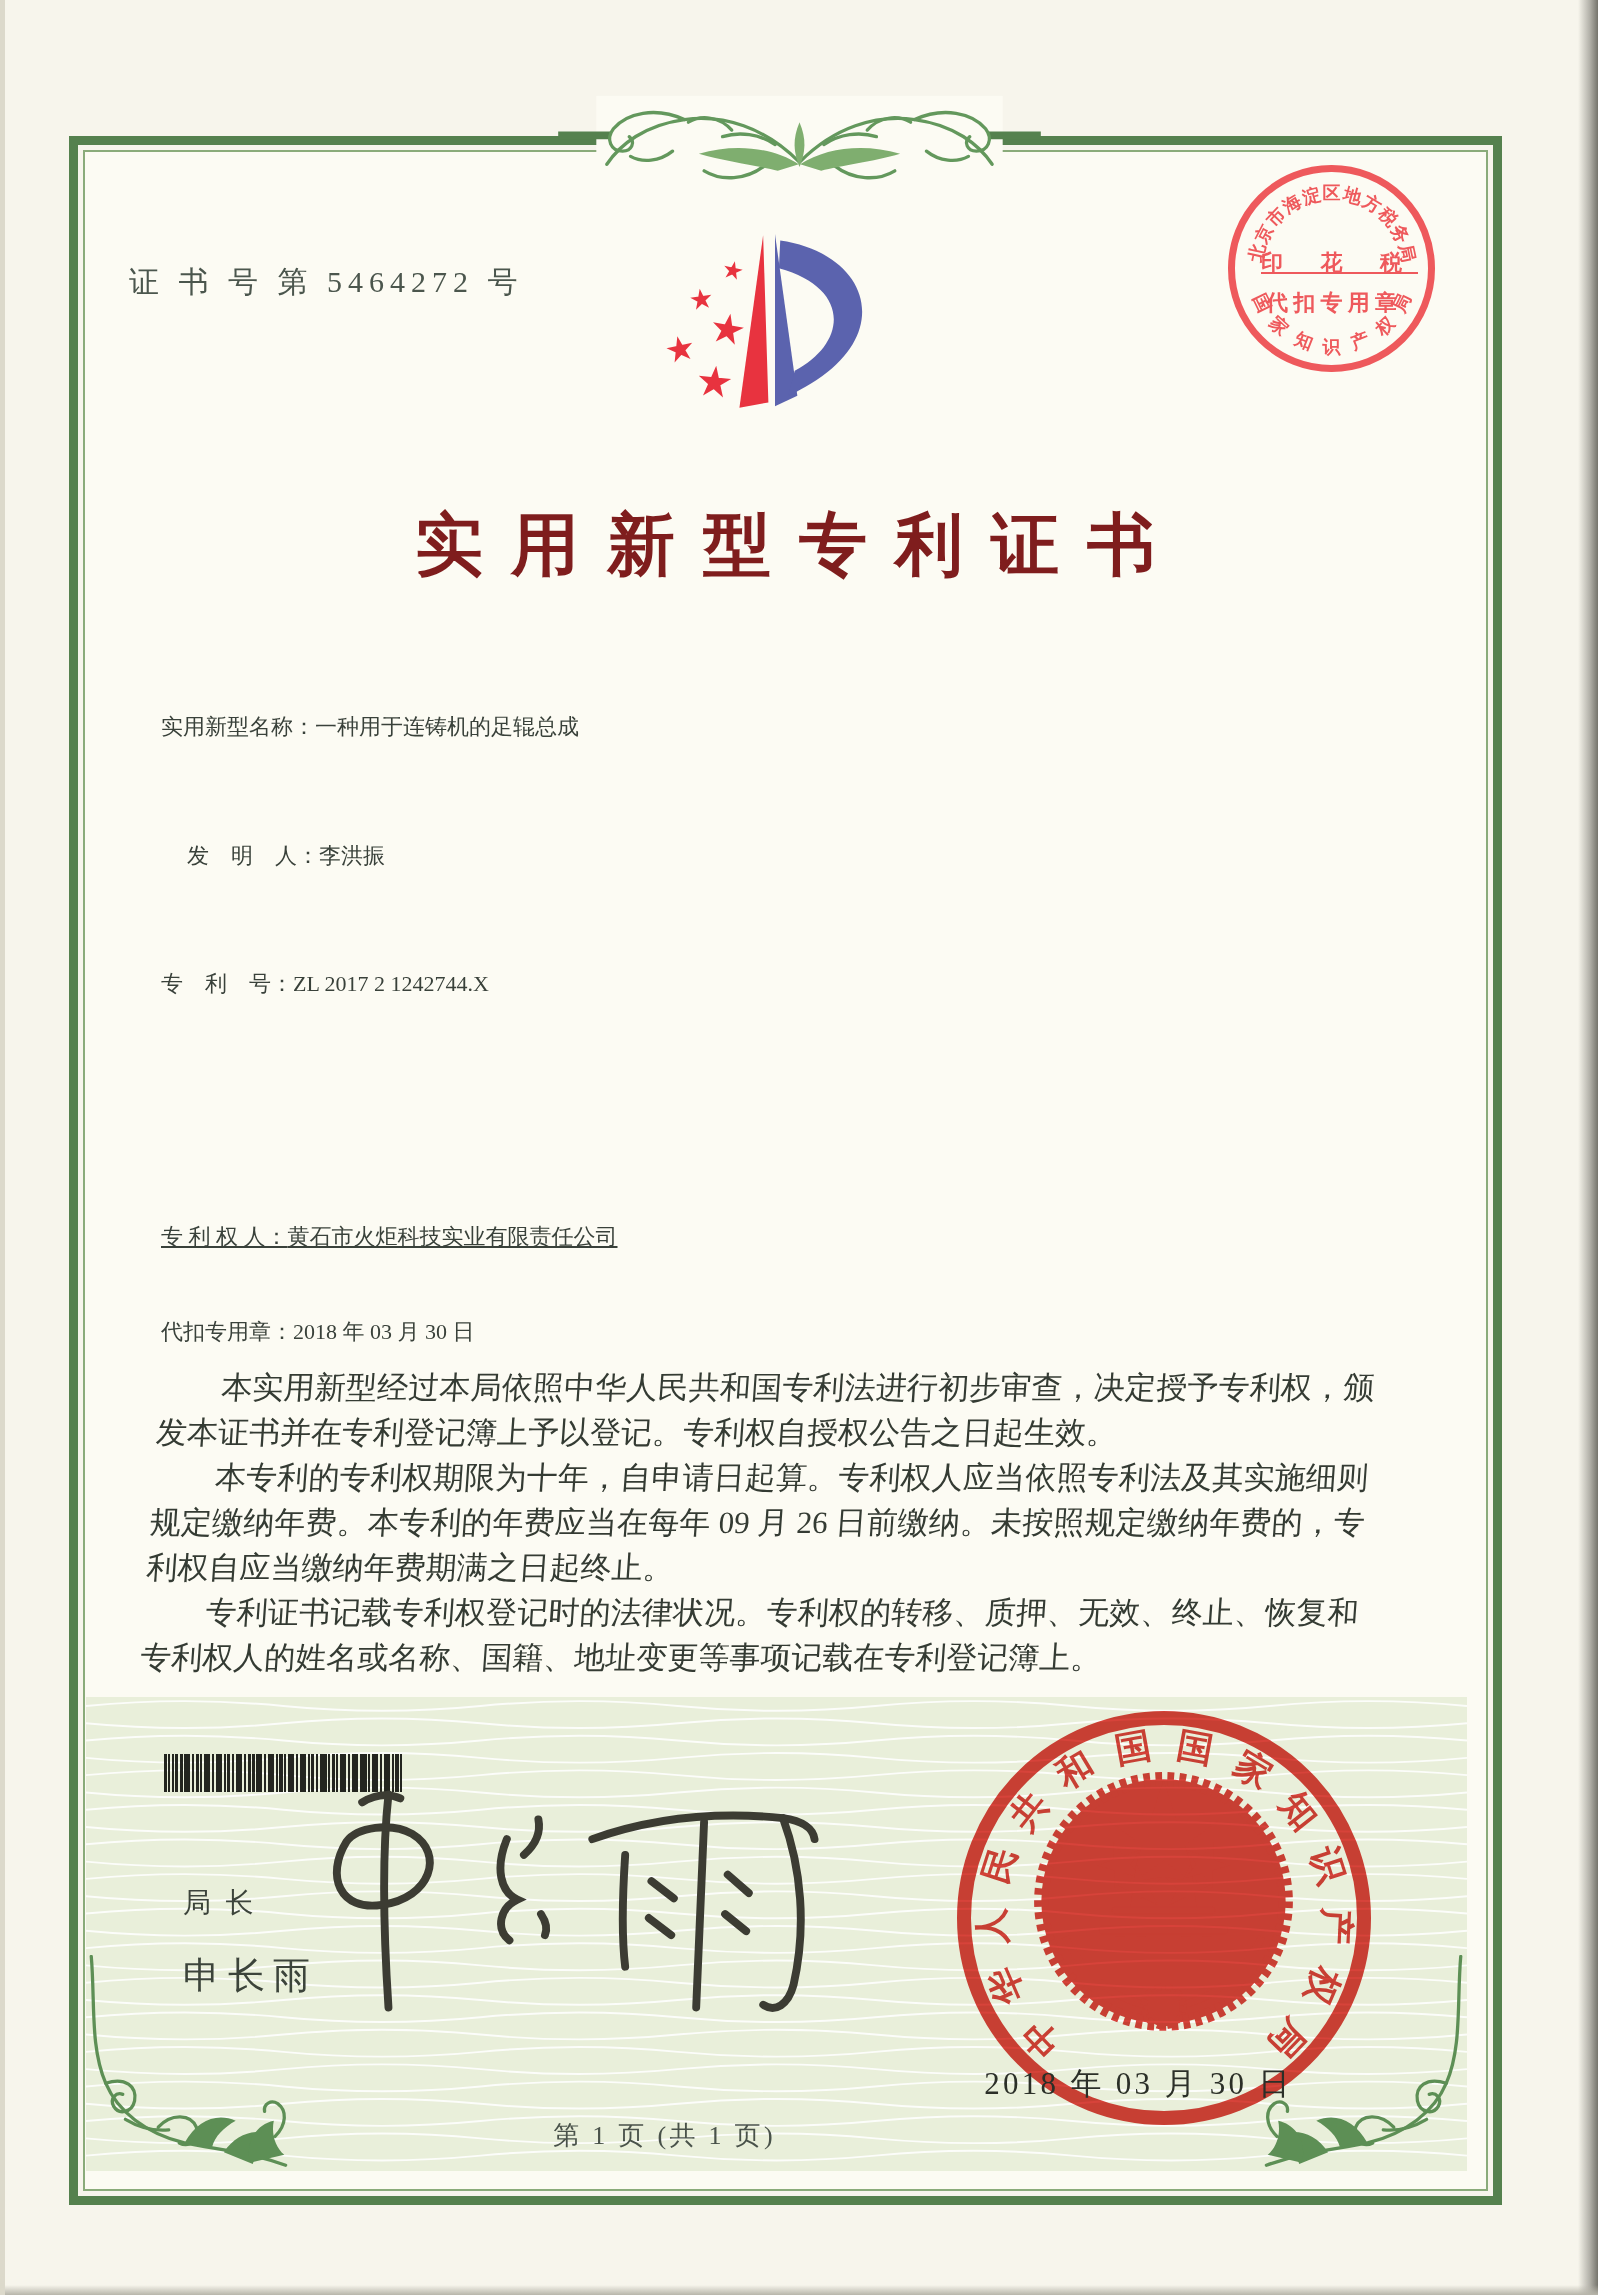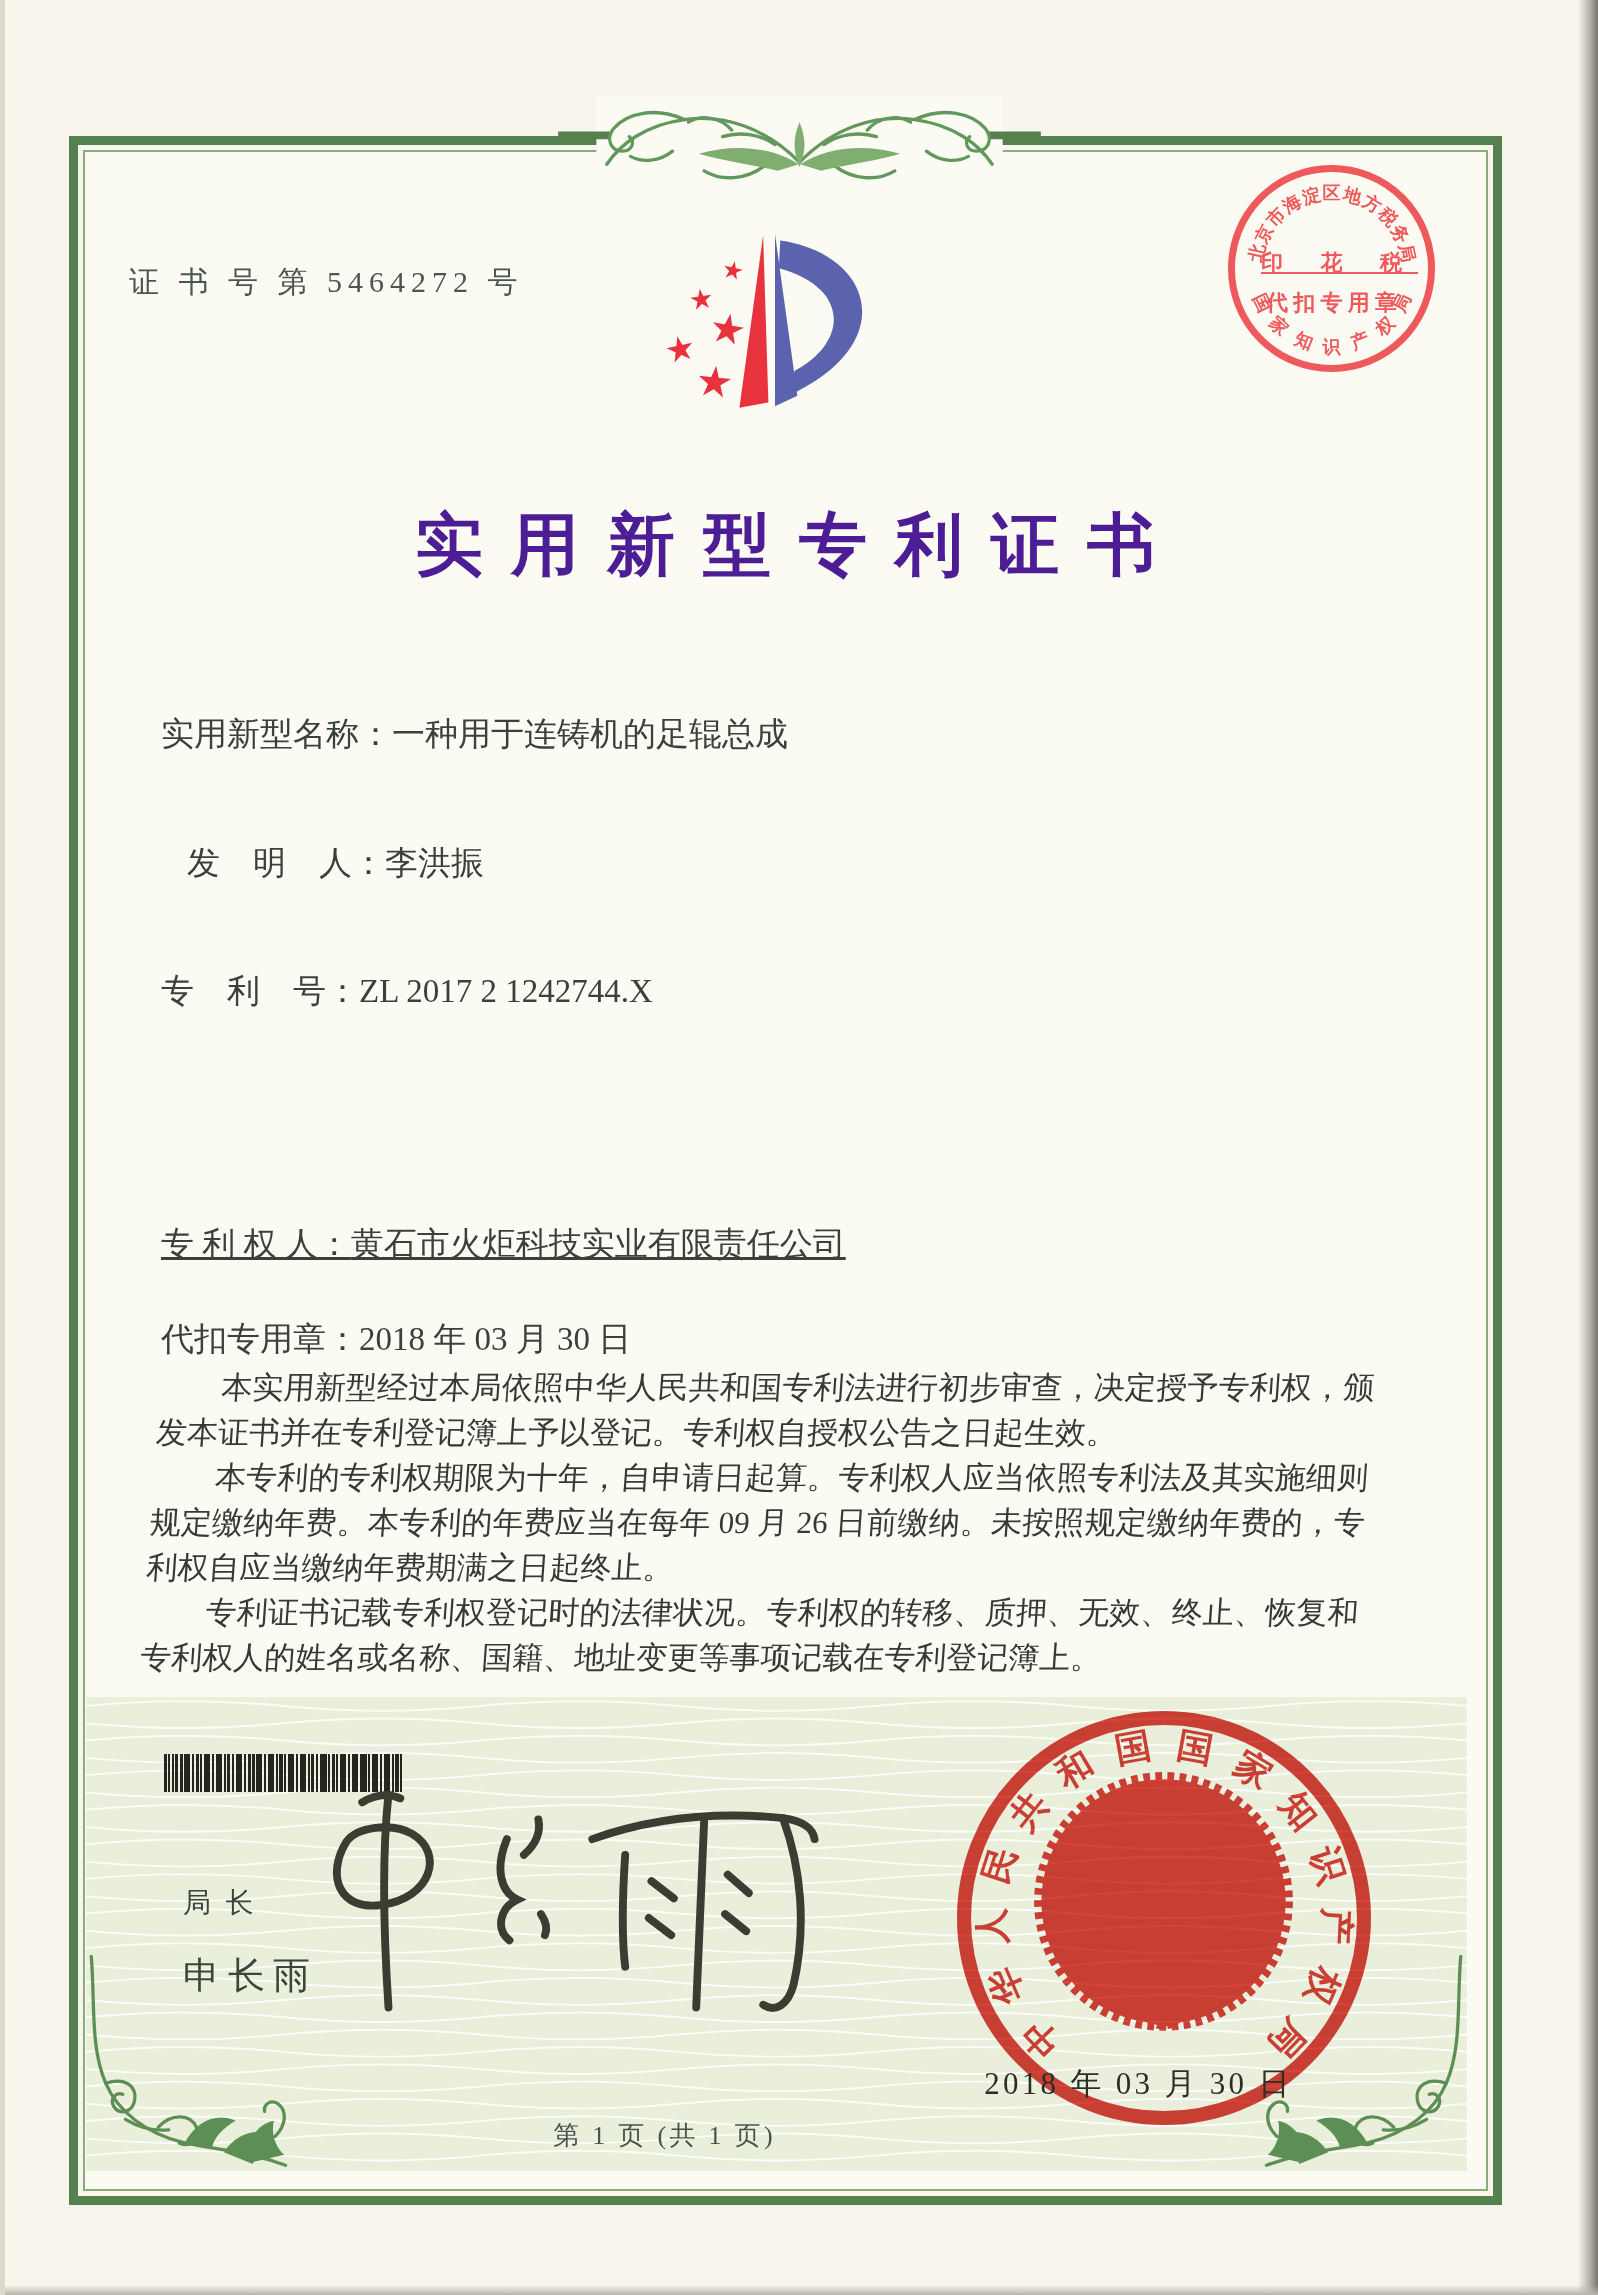--- a/index.html
+++ b/index.html
@@ -27,23 +27,23 @@
   
   .ornament{position:absolute;z-index:3;}
   .orn-top{left:558px;top:88px;width:483px;height:96px;z-index:4;}
   .orn-bl{left:86px;top:1955px;width:218px;height:217px;}
   .orn-br{left:1248px;top:1955px;width:218px;height:217px;transform:scaleX(-1);}
   
   .cert-no{position:absolute;left:129px;top:262px;font-size:30px;letter-spacing:6px;
     color:#4b564d;z-index:5;}
   .logo{position:absolute;left:659px;top:230px;width:253px;height:229px;z-index:5;}
   .title{position:absolute;left:0;top:500px;width:1598px;text-align:center;
-    font-size:68px;font-weight:700;letter-spacing:28px;color:#4c1d95;z-index:5;}
-  
-  .field{position:absolute;left:161px;font-size:33px;color:#39413a;z-index:5;white-space:nowrap;}
+    font-size:68px;font-weight:700;letter-spacing:28px;color:#7f1d1d;z-index:5;}
+  
+  .field{position:absolute;left:161px;font-size:22px;color:#39413a;z-index:5;white-space:nowrap;}
   .f1{top:712px;} .f2{top:841px;margin-left:26px;} .f3{top:969px;}
   .f4{top:1096px;} .f5{top:1222px;text-decoration:underline;} .f6{top:1317px;}
   
   .body-text{position:absolute;left:161px;top:1365px;width:1215px;z-index:5;
     font-size:31px;line-height:45px;color:#343b33;text-align:justify;
     transform:skewX(-4deg);transform-origin:left top;}
   .body-text p{margin:0;text-indent:62px;}
   
   .barcode{position:absolute;left:164px;top:1754px;width:239px;height:38px;z-index:6;
     background-image:

